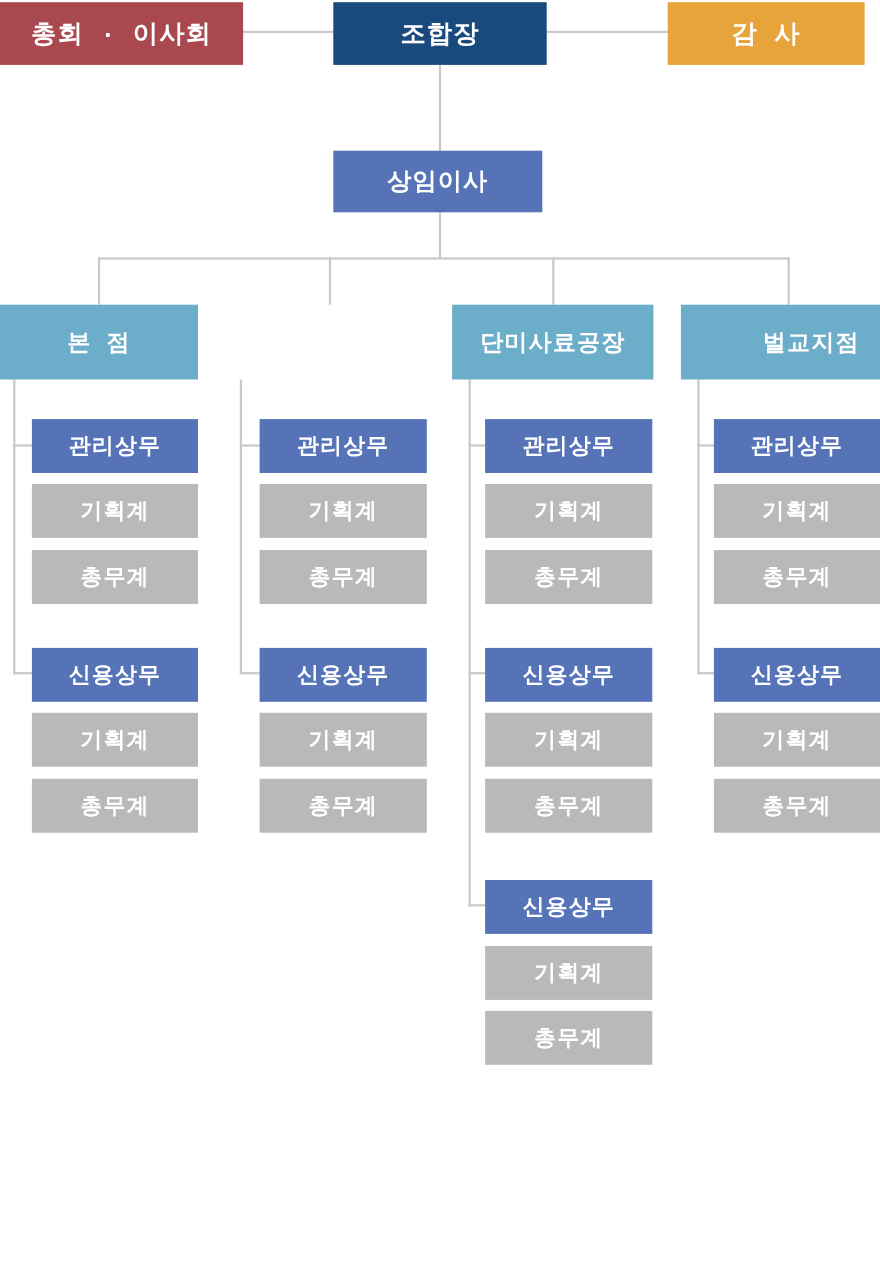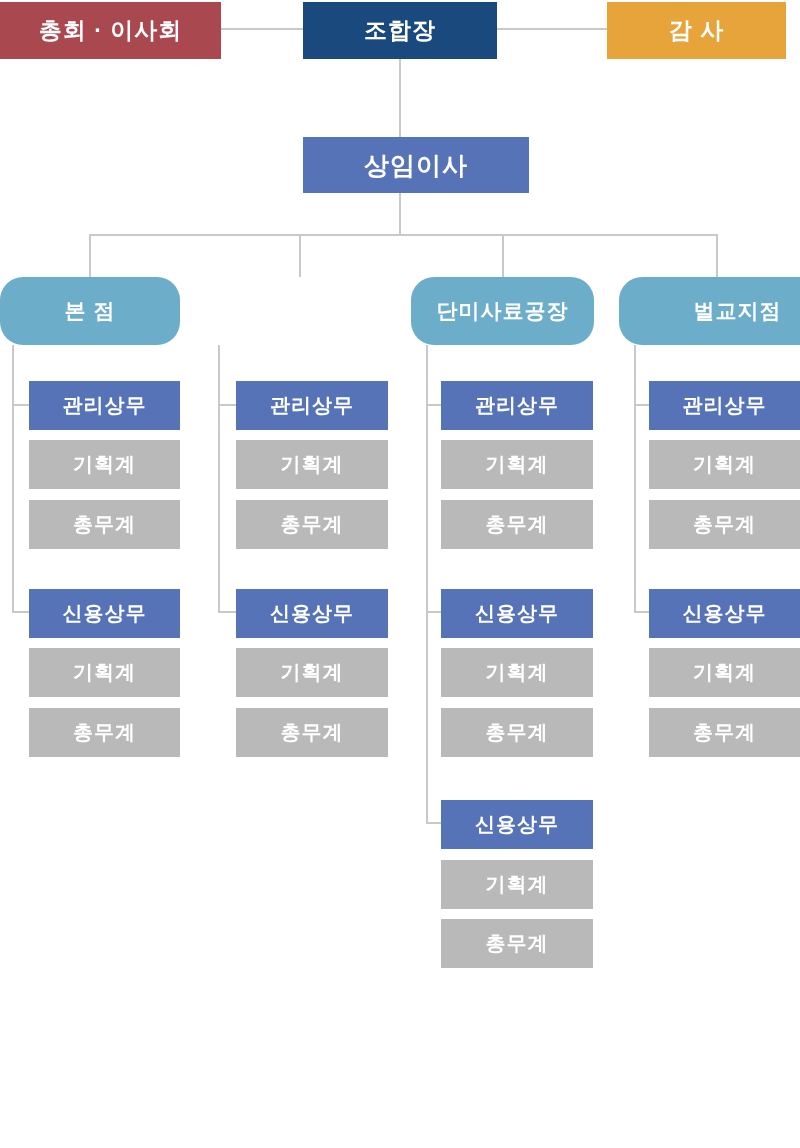--- a/index.html
+++ b/index.html
@@ -1,30 +1,30 @@
 <!DOCTYPE html>
 <html style="--maroon: #a9494f; --navy: #1a4a7d; --orange: #e7a43a; --blue: #5673b8; --light-blue: #6cadc9; --gray: #b9b9b9; --line: #c9c9c9; --text: #ffffff;"><head>
 <meta charset="utf-8">
 <style>
   html,body{margin:0;padding:0;background:#ffffff;}
   body{font-family:"Liberation Sans","DejaVu Sans",sans-serif;}
   .stage{position:relative;width:800px;height:1148px;background:#ffffff;overflow:hidden;}
   .box{position:absolute;display:flex;align-items:center;justify-content:center;
        color:var(--text,#ffffff);font-weight:700;letter-spacing:1px;text-align:center;
-       white-space:nowrap;}
+       white-space:nowrap;font-family:Liberation Mono, monospace;}
   .line{position:absolute;background:var(--line,#c9c9c9);}
   
   .top{top:2px;height:57px;font-size:23px;}
   .box-assembly{left:0;width:221px;background:var(--maroon,#a9494f);}
   .box-chairman{left:303px;width:194px;background:var(--navy,#1a4a7d);}
   .box-auditor{left:607px;width:179px;background:var(--orange,#e7a43a);}
   
-  .box-exec{left:303px;top:137px;width:226px;height:56px;font-size:25px;background:var(--blue,#5673b8);}
+  .box-exec{left:303px;top:137px;width:190px;height:56px;font-size:22px;background:var(--blue,#5673b8);}
   
-  .hdr{top:277px;height:68px;font-size:21px;background:var(--light-blue,#6cadc9);border-radius:23px;}
+  .hdr{top:277px;height:68px;font-size:21px;background:var(--light-blue,#6cadc9);}
   .hdr1{left:0;width:180px;}
   .hdr2{left:207px;width:181px;}
   .hdr3{left:411px;width:183px;text-align:center;}
   .hdr4{left:619px;width:181px;padding-left:28px;}
   
   .sub{height:49px;font-size:20px;}
   .lead{background:var(--blue,#5673b8);}
   .dept{background:var(--gray,#b9b9b9);}
   .c1{left:29px;width:151px;}
   .c2{left:236px;width:152px;}

